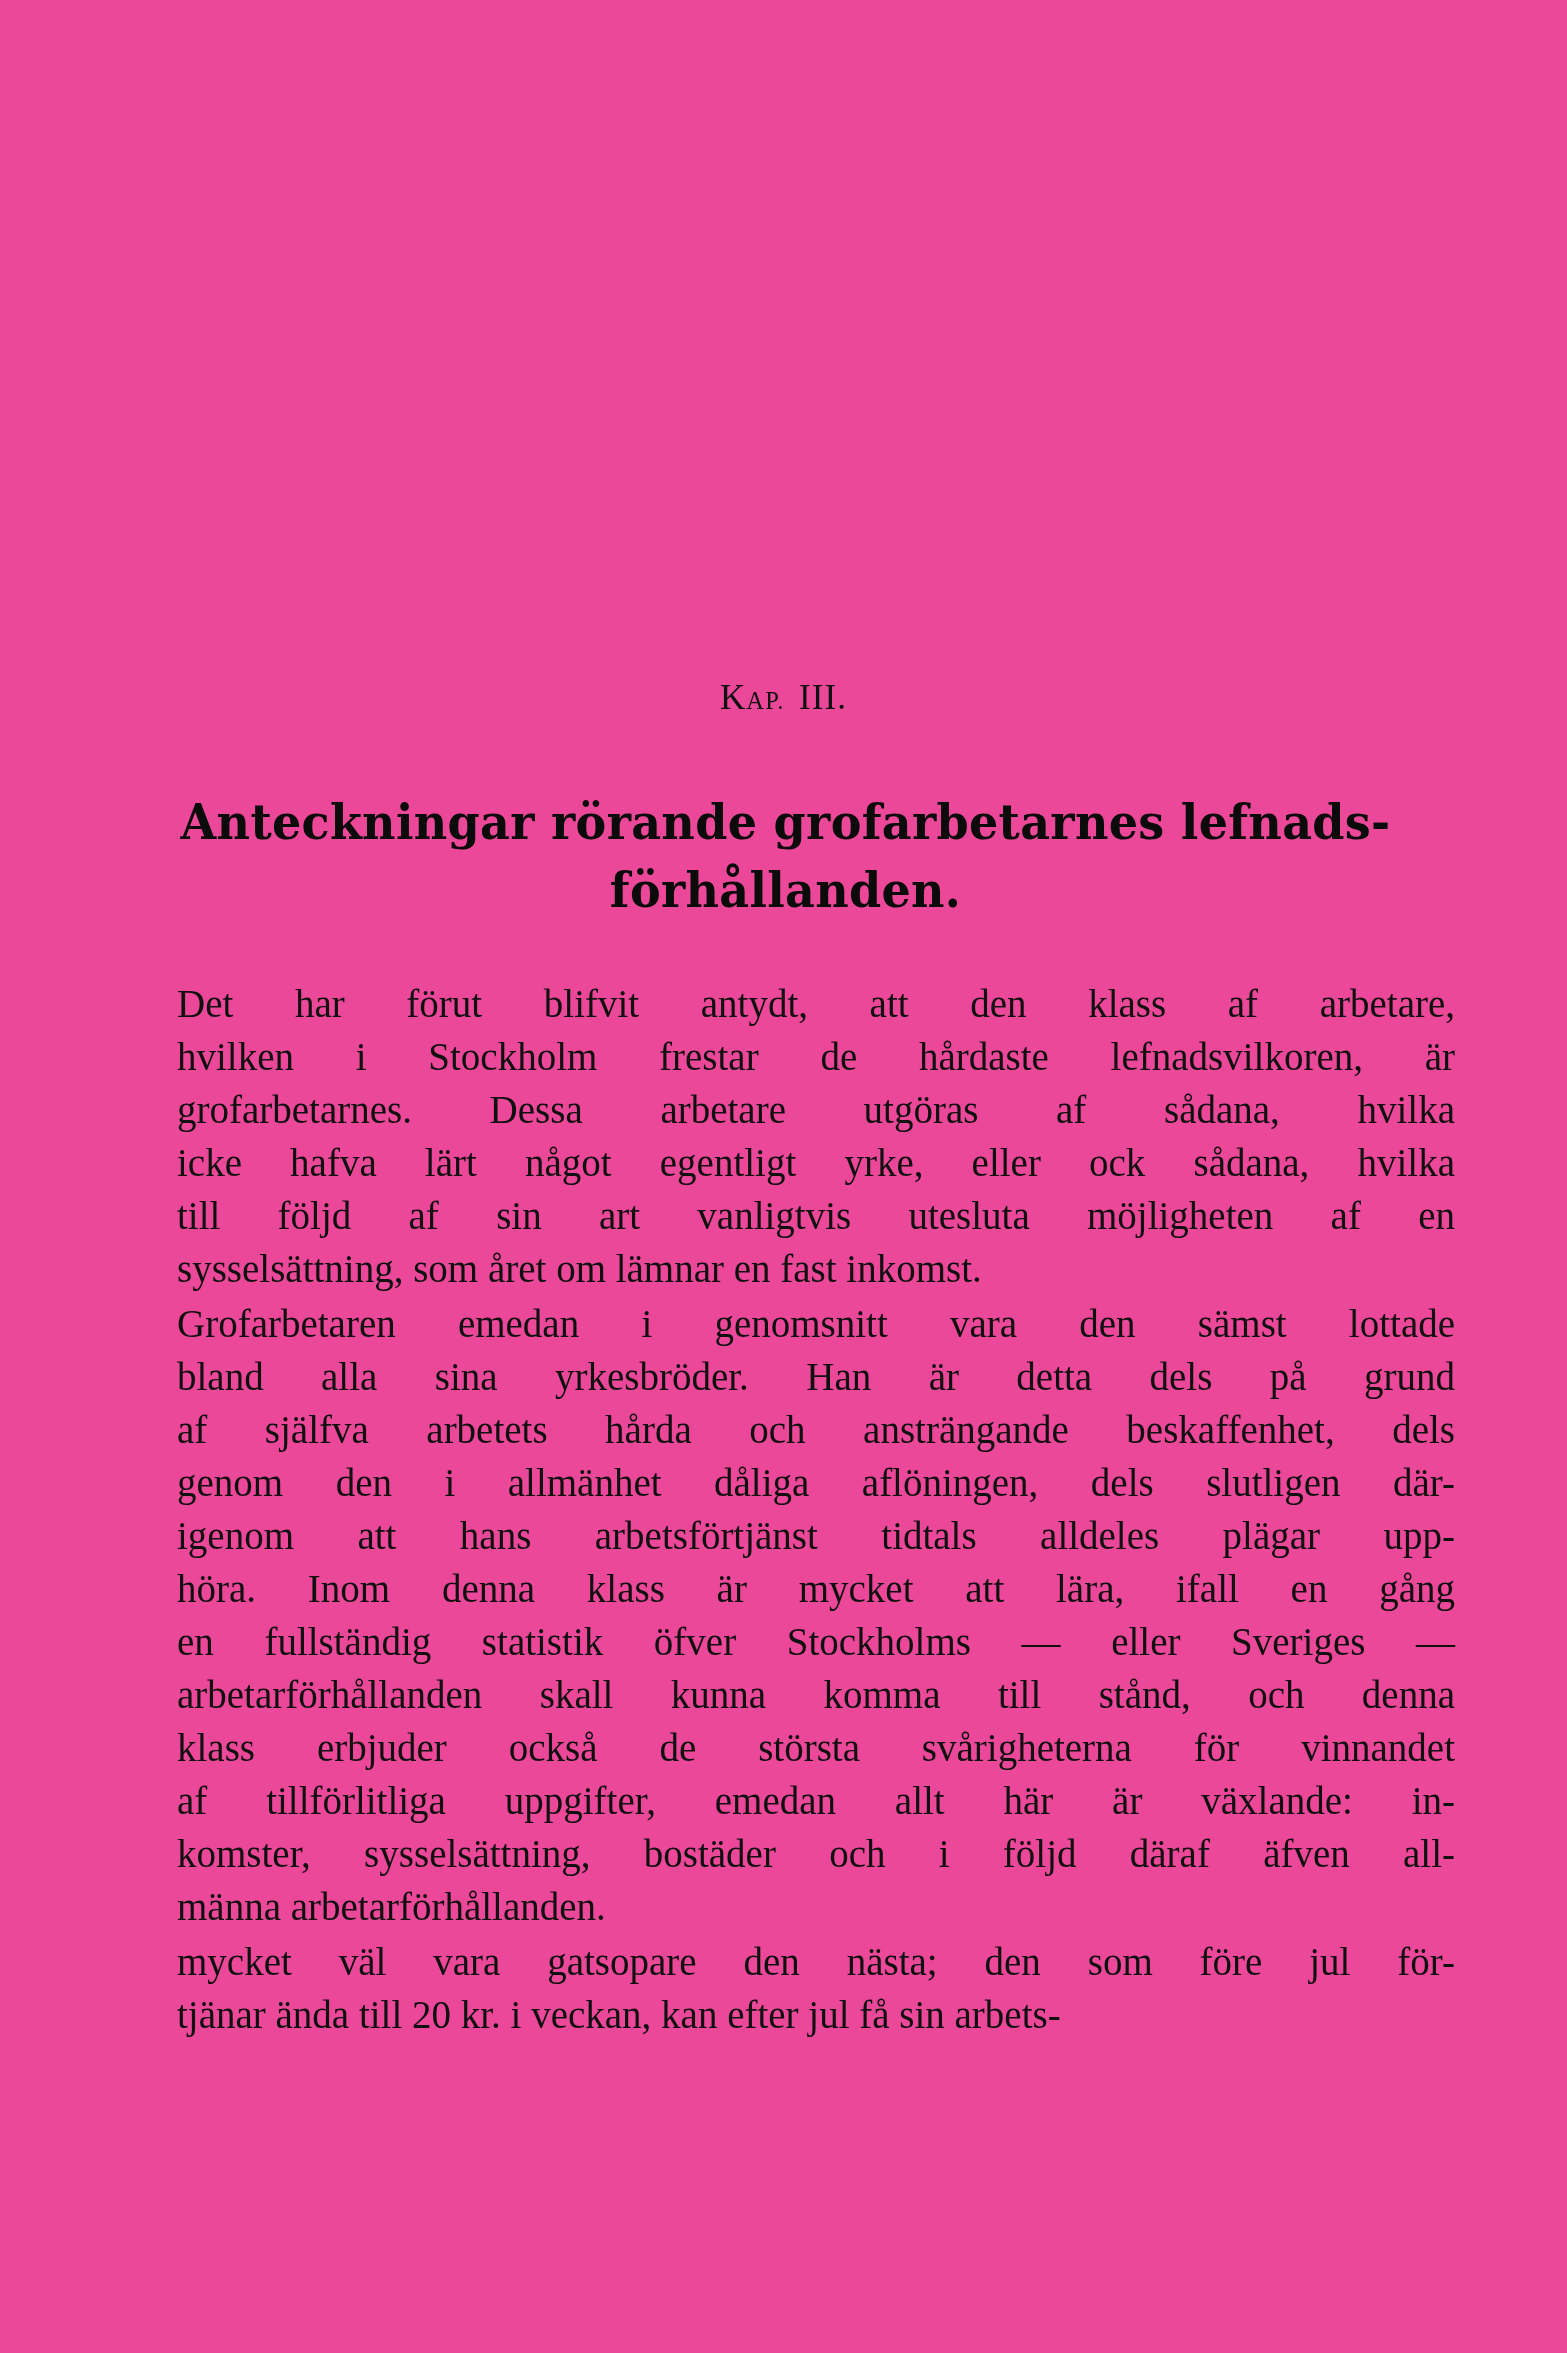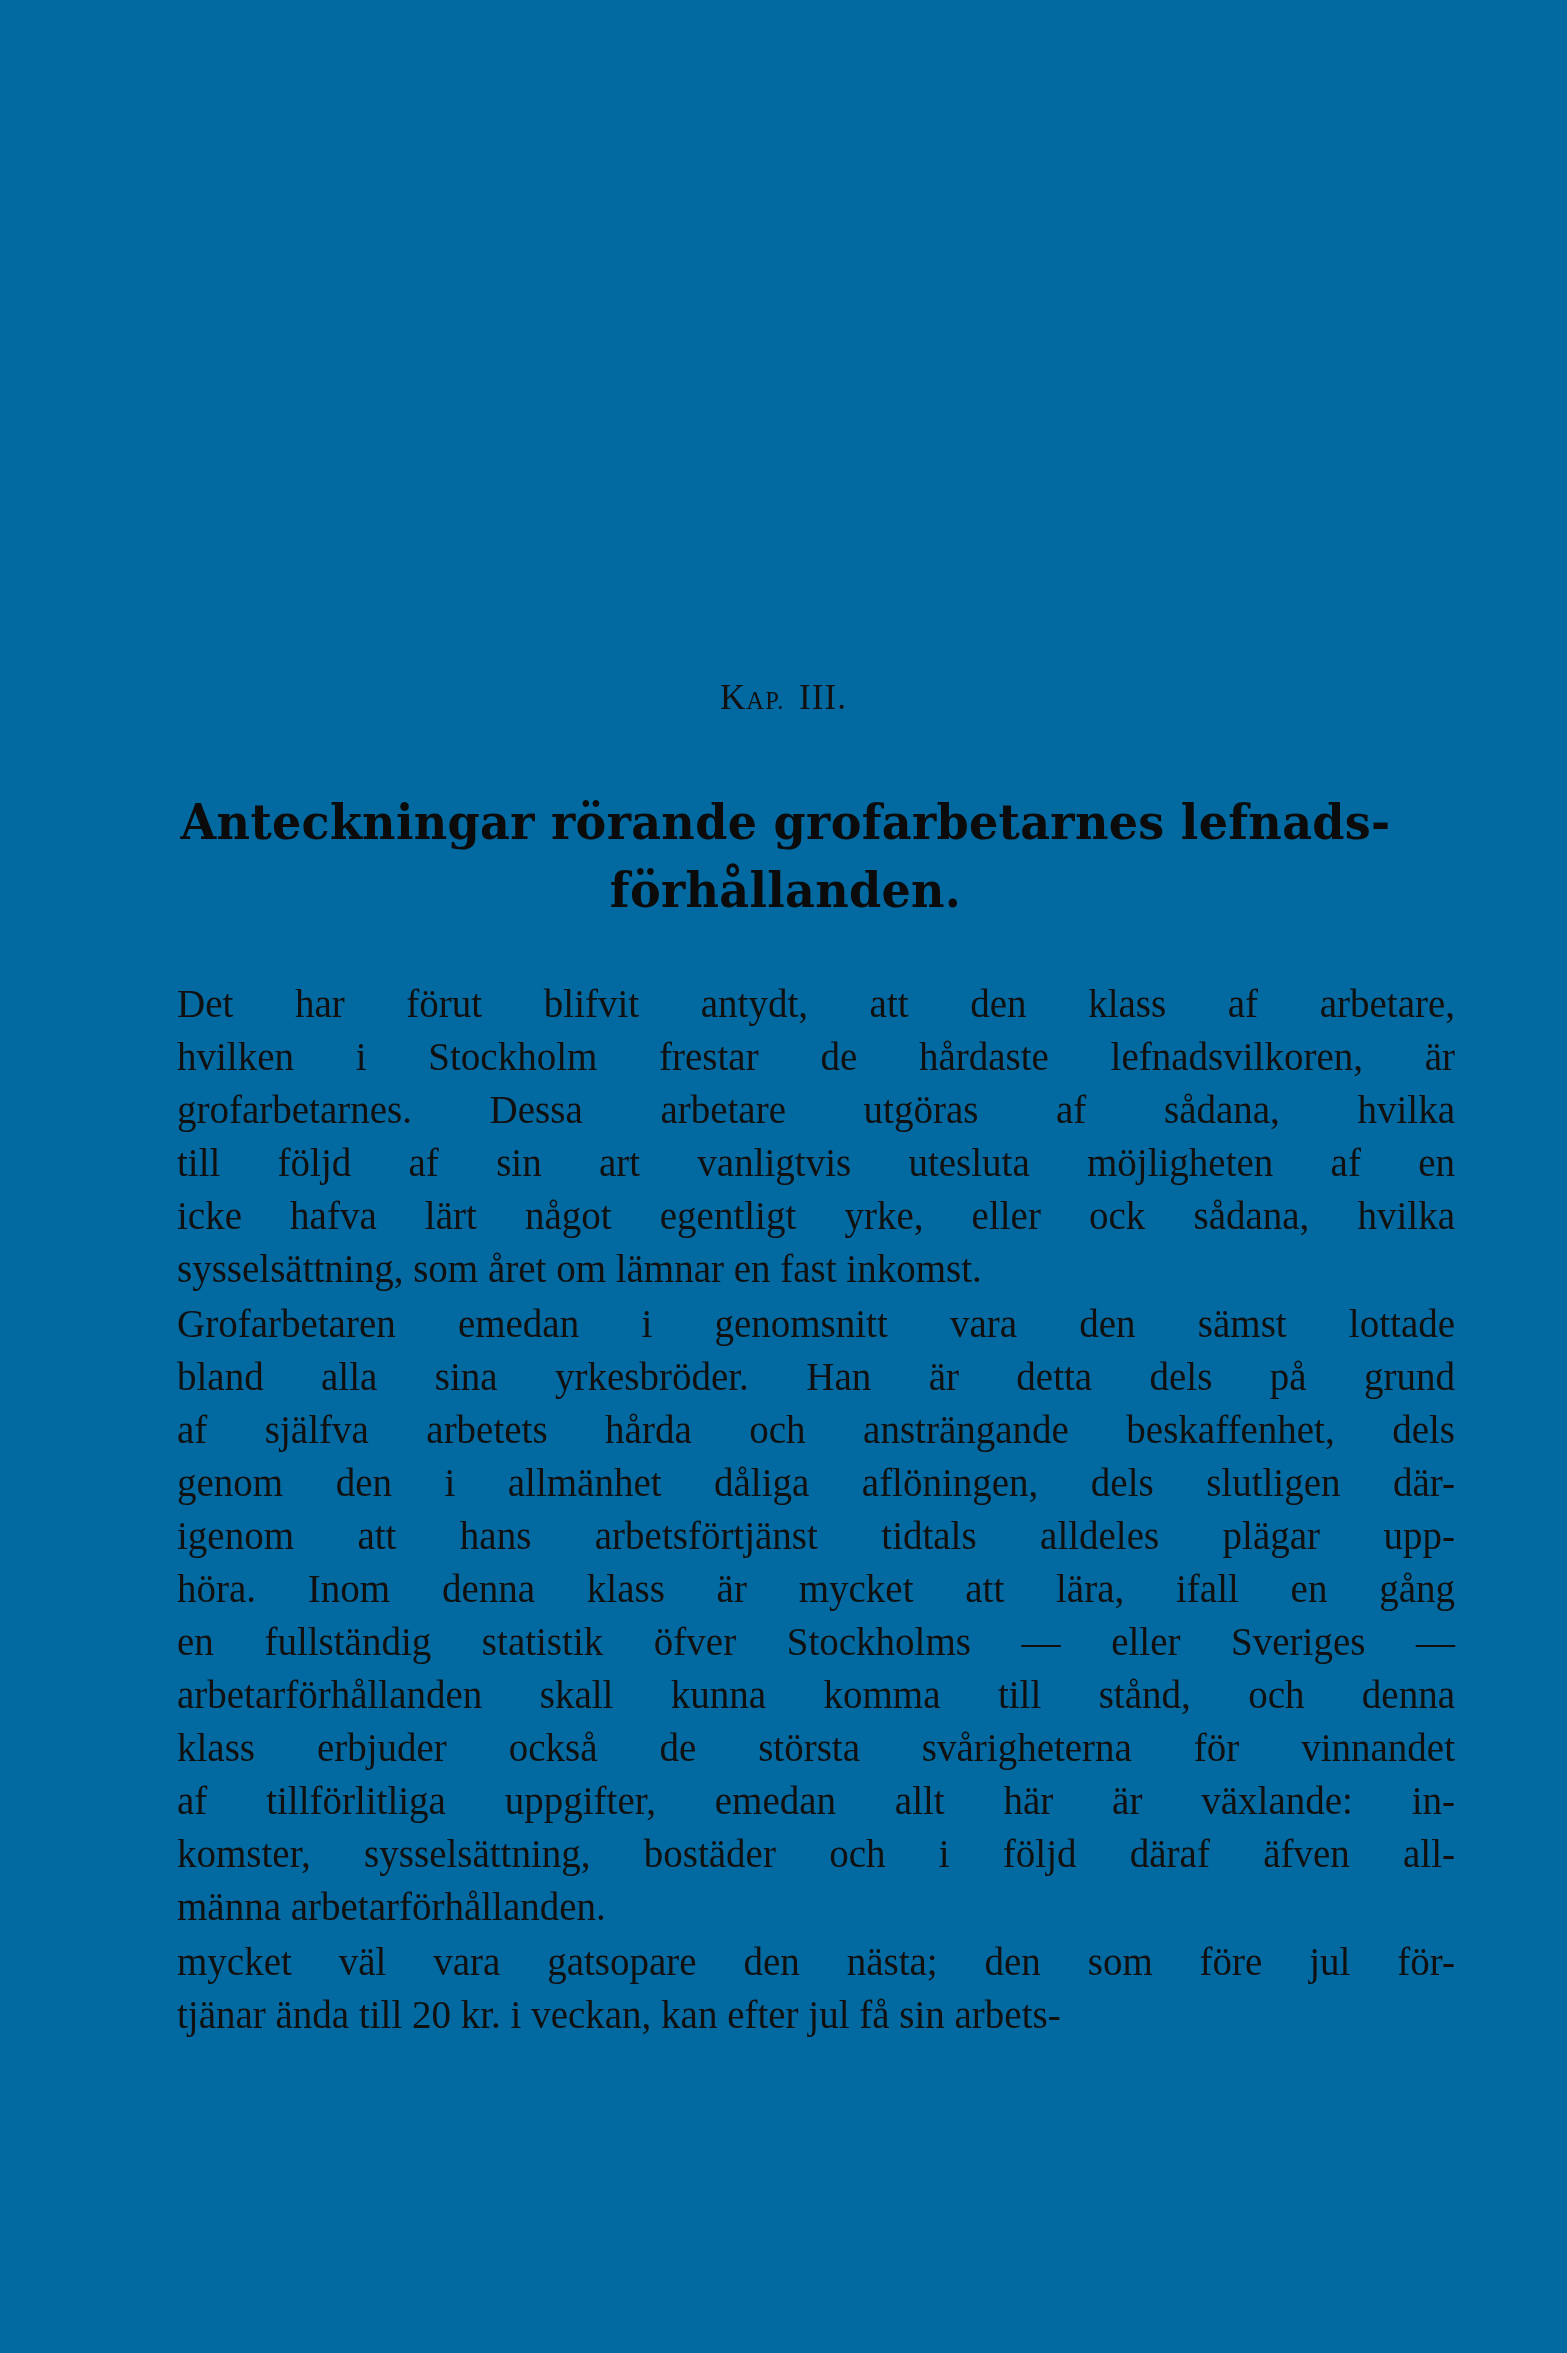--- a/index.html
+++ b/index.html
@@ -5,21 +5,21 @@
   html, body {
     margin: 0;
     padding: 0;
     background: #ffffff;
   }
 
   #page {
     position: relative;
     width: 1567px;
     height: 2354px;
-    background: #0369a1;
+    background: #ec4899;
     overflow: hidden;
     
     box-sizing: border-box;
   }
 
   
   #chapter-line {
     position: absolute;
     left: 0;
     top: 680px;
@@ -112,22 +112,22 @@
   <h1 id="title-block">
     <span class="title-line">Anteckningar rörande grofarbetarnes lefnads-</span>
     <span class="title-line">förhållanden.</span>
   </h1>
 
   <div id="body-text">
       <p class="para">
         <span class="jline indent">Det har förut blifvit antydt, att den klass af arbetare,</span>
         <span class="jline">hvilken i Stockholm frestar de hårdaste lefnadsvilkoren, är</span>
         <span class="jline">grofarbetarnes.  Dessa arbetare utgöras af sådana, hvilka</span>
+        <span class="jline">icke hafva lärt något egentligt yrke, eller ock sådana, hvilka</span>
         <span class="jline">till följd af sin art vanligtvis utesluta möjligheten af en</span>
-        <span class="jline">icke hafva lärt något egentligt yrke, eller ock sådana, hvilka</span>
         <span class="jline last">sysselsättning, som året om lämnar en fast inkomst.</span>
       </p>
       <p class="para">
         <span class="jline indent">Grofarbetaren emedan i genomsnitt vara den sämst lottade</span>
         <span class="jline">bland alla sina yrkesbröder.  Han är detta dels på grund</span>
         <span class="jline">af själfva arbetets hårda och ansträngande beskaffenhet, dels</span>
         <span class="jline">genom den i allmänhet dåliga aflöningen, dels slutligen där-</span>
         <span class="jline">igenom  att hans arbetsförtjänst tidtals alldeles plägar upp-</span>
         <span class="jline">höra.  Inom denna klass är mycket att lära, ifall en gång</span>
         <span class="jline">en fullständig statistik öfver Stockholms — eller Sveriges —</span>

